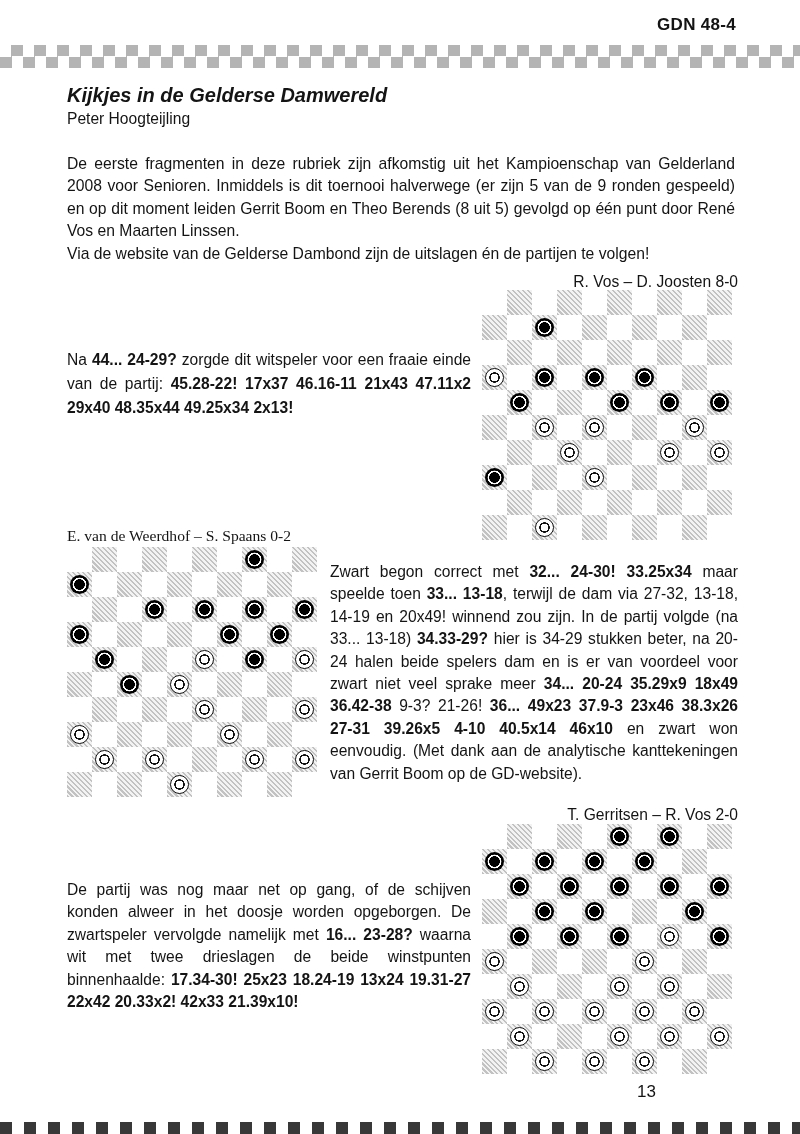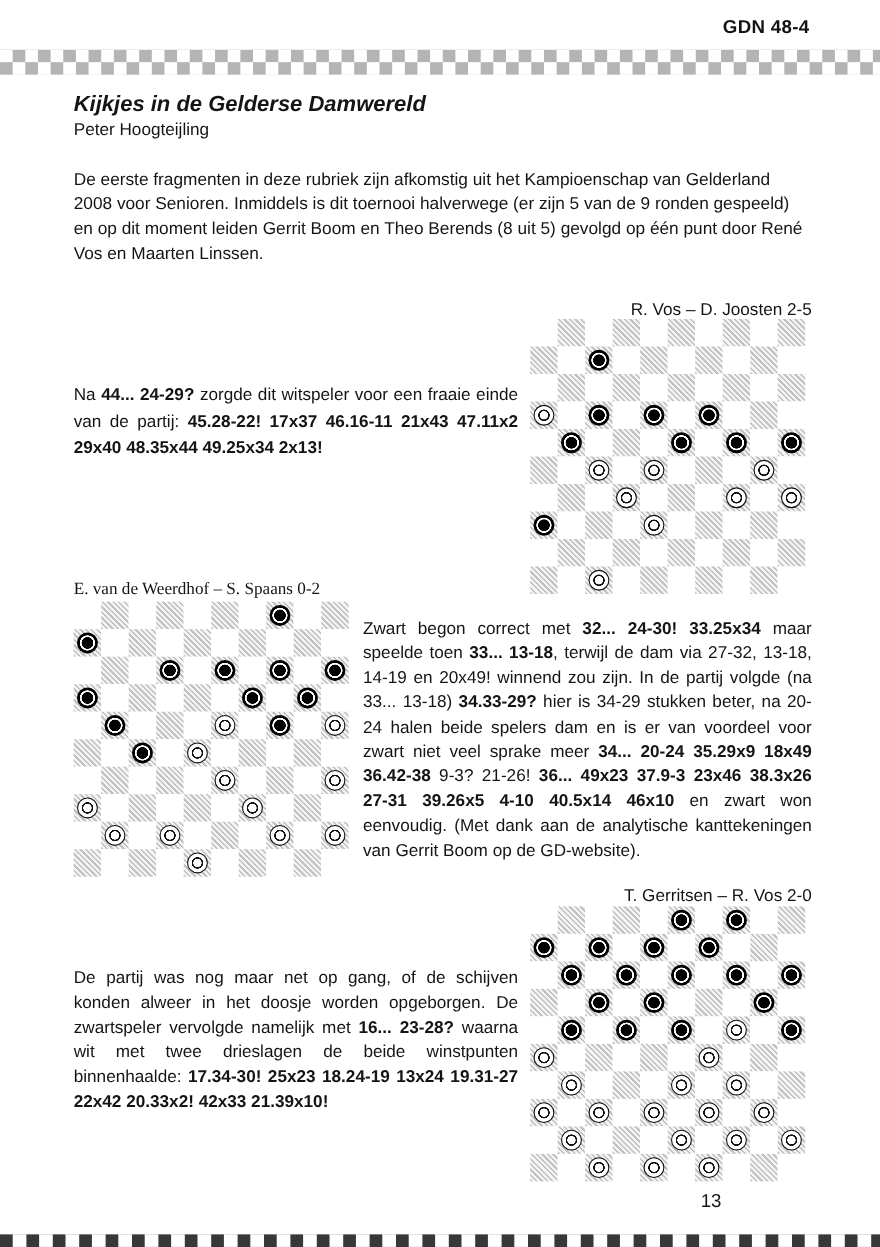--- a/index.html
+++ b/index.html
@@ -81,23 +81,24 @@
 
   <div class="abs issue">GDN 48-4</div>
 
   <div class="abs band band-top"></div>
 
   <div class="abs title">Kijkjes in de Gelderse Damwereld</div>
   <div class="abs author">Peter Hoogteijling</div>
 
   <div class="abs intro">
     <p>De eerste fragmenten in deze rubriek zijn afkomstig uit het Kampioenschap van Gelderland 2008 voor Senioren. Inmiddels is dit toernooi halverwege (er zijn 5 van de 9 ronden gespeeld) en op dit moment leiden Gerrit Boom en Theo Berends (8 uit 5) gevolgd op één punt door René Vos en Maarten Linssen.</p>
+    <p>Via de website van de Gelderse Dambond zijn de uitslagen én de partijen te volgen!</p>
   </div>
 
-  <div class="abs caption cap-right cap1">R. Vos – D. Joosten 2-5</div>
+  <div class="abs caption cap-right cap1">R. Vos – D. Joosten 8-0</div>
   <div class="abs board b1">
       <div class="sq light"></div>
       <div class="sq dark"></div>
       <div class="sq light"></div>
       <div class="sq dark"></div>
       <div class="sq light"></div>
       <div class="sq dark"></div>
       <div class="sq light"></div>
       <div class="sq dark"></div>
       <div class="sq light"></div>

